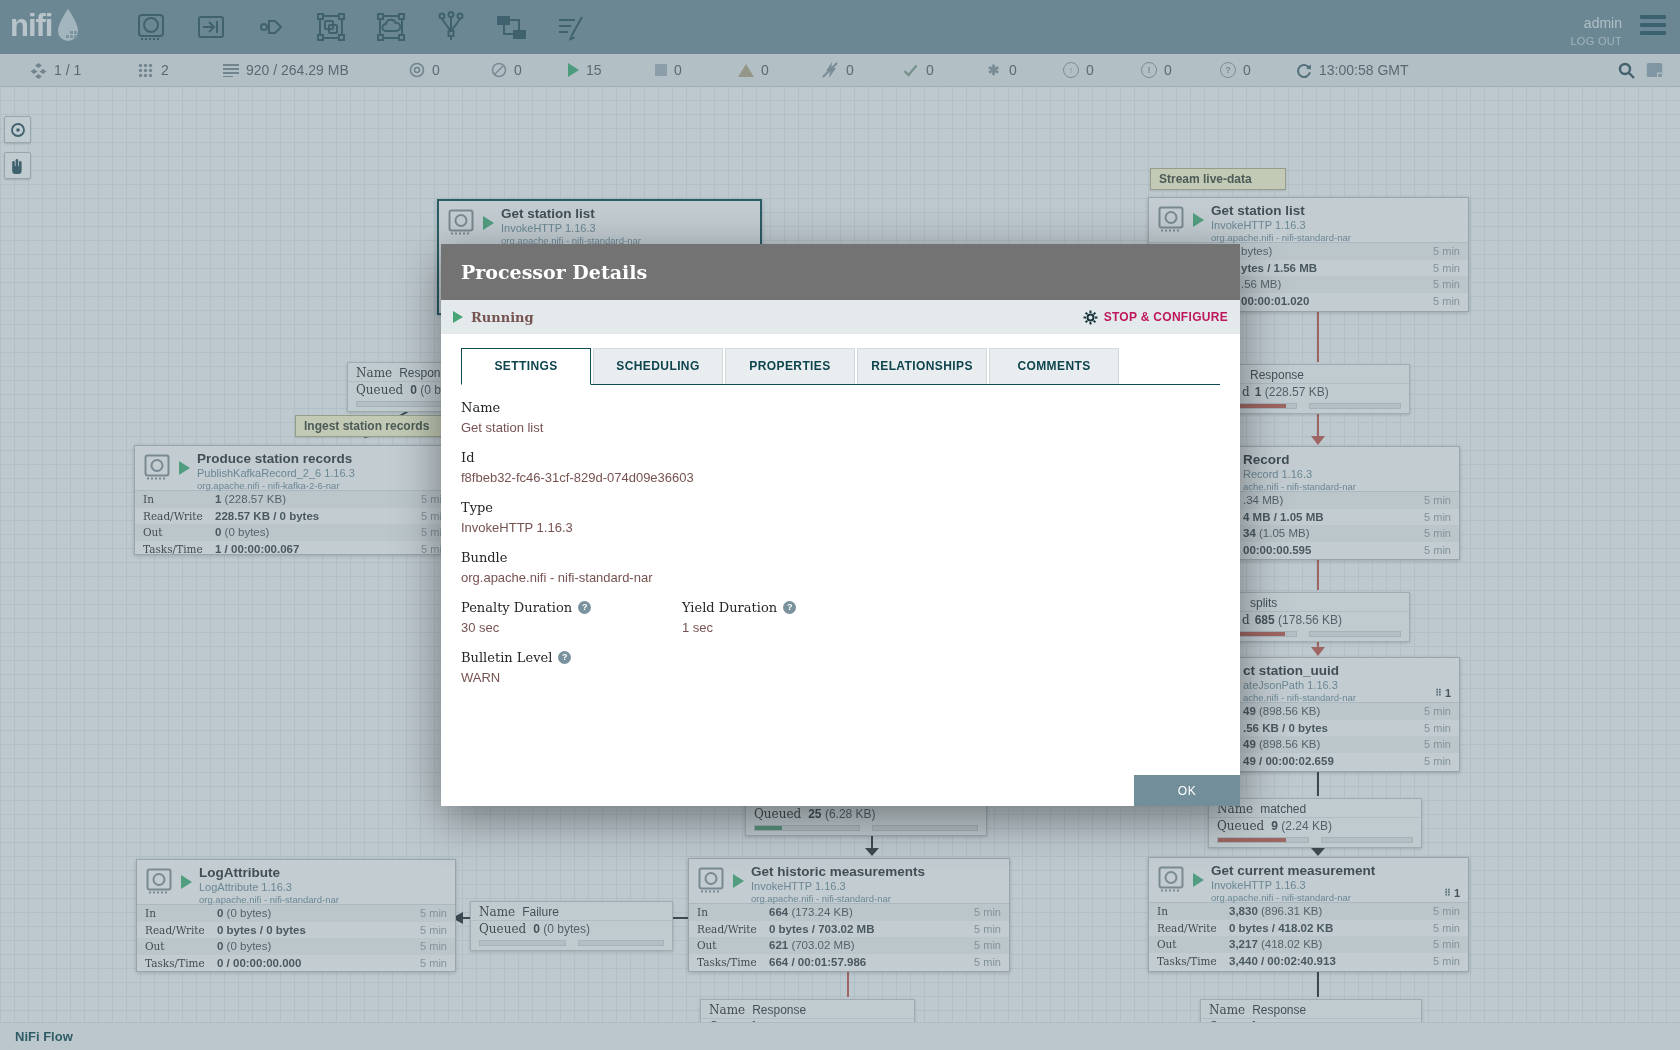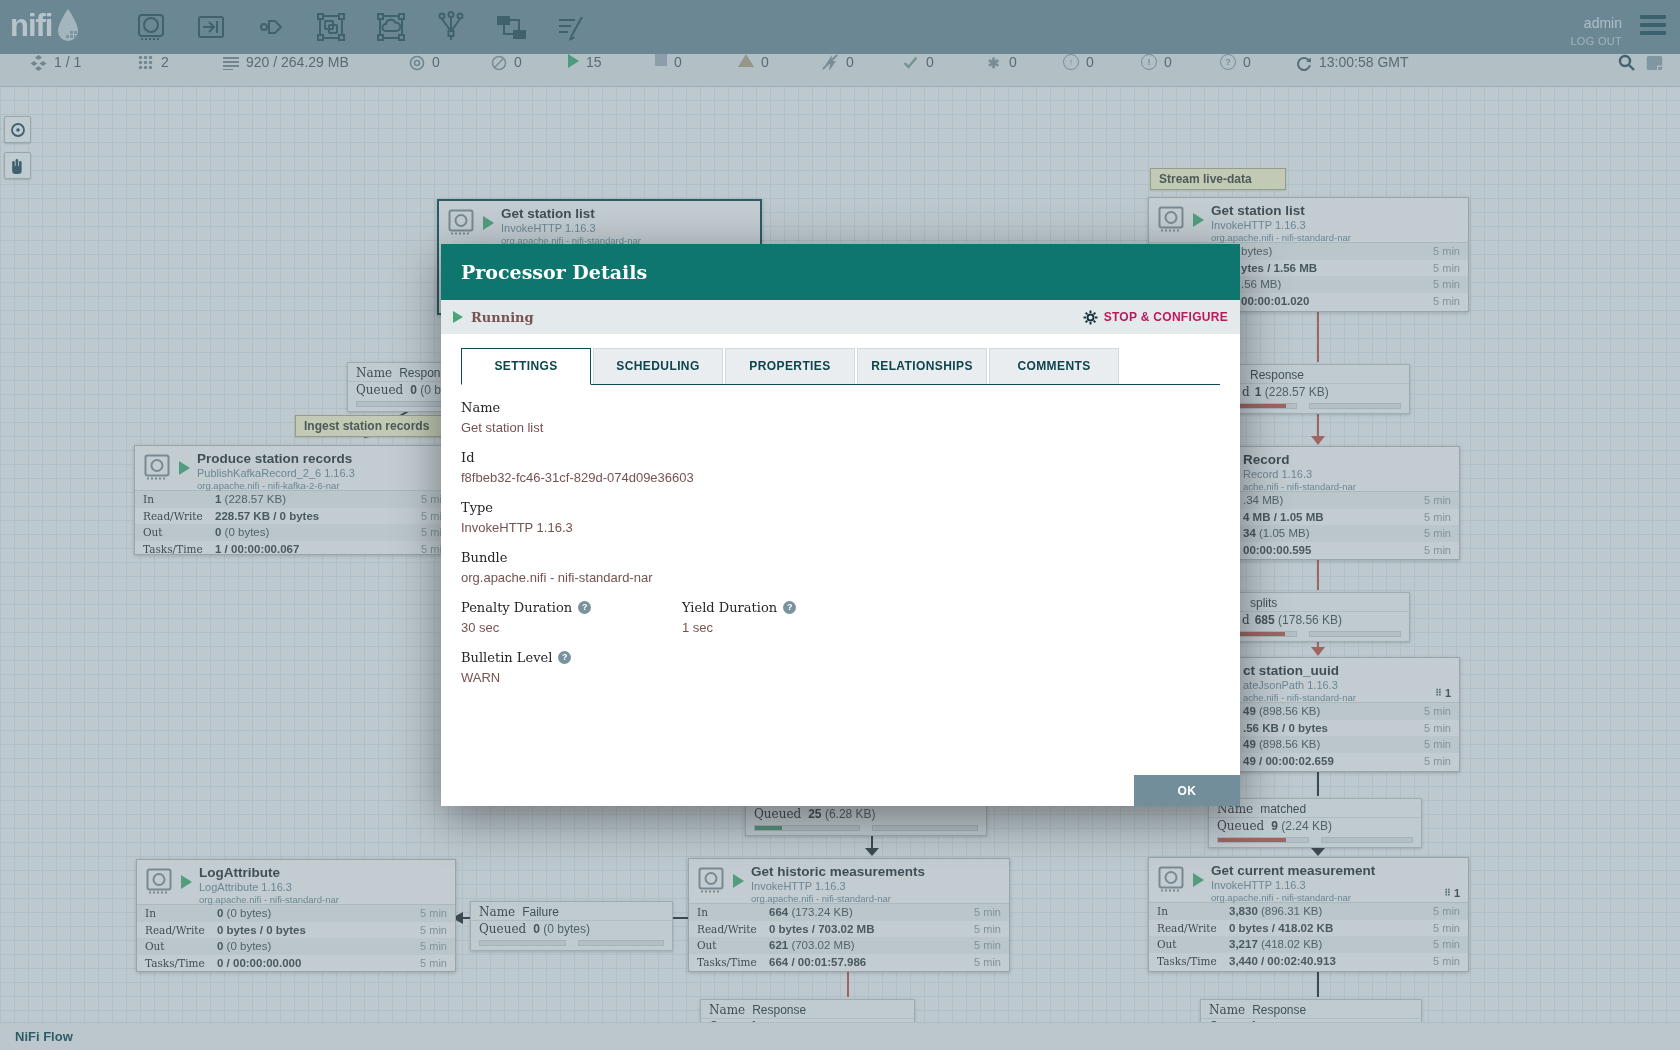--- a/index.html
+++ b/index.html
@@ -15,21 +15,21 @@
   .toolbar{position:absolute;left:134px;top:10px;display:flex;}
   .tb-icon{width:34px;height:34px;margin-right:26px;display:flex;align-items:center;justify-content:center;}
   .tb-icon svg{stroke:#2b535e;fill:none;stroke-width:2px;}
   .user-area{position:absolute;right:58px;top:7px;text-align:right;margin-top:8px;}
   .user-name{font-size:14px;color:#dfe7ea;}
   .logout{font-size:11px;color:#c9d6db;margin-top:4px;letter-spacing:.3px;cursor:pointer;}
   .menu-btn{position:absolute;right:14px;top:15px;width:26px;cursor:pointer;}
   .menu-btn div{height:4px;background:#24505e;margin-bottom:4px;border-radius:1px;}
   
   .status-bar{position:absolute;left:0;top:54px;width:1680px;height:32px;background:#e4e9eb;border-bottom:1px solid #c3cdd1;z-index:1;}
-  .sb-item{position:absolute;top:0;height:32px;display:flex;align-items:flex-start;gap:7px;}
+  .sb-item{position:absolute;top:0;height:32px;display:flex;align-items:center;gap:7px;}
   .sb-val{font-size:14px;color:#556065;font-weight:500;white-space:nowrap;}
   .sb-ico{display:flex;align-items:center;justify-content:center;width:17px;height:17px;font-size:15px;color:#7c8b92;}
   .tri-run{width:0;height:0;border-left:11px solid #3fae74;border-top:7px solid transparent;border-bottom:7px solid transparent;}
   .sq-stop{width:12px;height:12px;background:#a5b4bd;}
   .circ{width:14px;height:14px;border:1.6px solid #8a989f;border-radius:50%;font-size:9px;line-height:14px;text-align:center;color:#8a989f;font-weight:700;}
   .warn-tri{width:0;height:0;border-left:8px solid transparent;border-right:8px solid transparent;border-bottom:13px solid #b3a687;position:relative;}
   .slashed{position:relative;}
   .slashed:after{content:"";position:absolute;left:-2px;top:7px;width:20px;height:2px;background:#8a989f;transform:rotate(-45deg);}
   
   .canvas{position:absolute;left:0;top:86px;width:1680px;height:936px;overflow:hidden;
@@ -74,42 +74,42 @@
   
   .cv-btn{position:absolute;width:25px;height:25px;background:#fcfdfd;border:1px solid #b8bfc2;border-radius:2px;
     display:flex;align-items:center;justify-content:center;box-shadow:0 1px 2px rgba(0,0,0,.2);z-index:2;cursor:pointer;}
   
   .crumb-bar{position:absolute;left:0;top:1022px;width:1680px;height:28px;background:#f2f5f6;border-top:1px solid #dde3e5;z-index:2;}
   .crumb{position:absolute;left:15px;top:6px;font-size:13px;font-weight:700;color:#0f4a52;}
   
   .backdrop{position:absolute;left:0;top:0;width:1680px;height:1050px;background:rgba(96,124,138,.38);z-index:40;}
   .modal{position:absolute;left:441px;top:244px;width:799px;height:562px;background:#ffffff;z-index:100;
     box-shadow:0 12px 44px rgba(0,0,0,.42);display:flex;flex-direction:column;}
-  .modal-header{height:56px;background:#0f766e;color:#fff;font-family:"DejaVu Serif",serif;font-size:19px;
+  .modal-header{height:56px;background:#737373;color:#fff;font-family:"DejaVu Serif",serif;font-size:19px;
     font-weight:700;line-height:56px;padding-left:20px;flex:none;}
   .modal-status{height:34px;background:#e4e9ec;display:flex;align-items:center;padding:0 12px;flex:none;}
   .ms-tri{width:0;height:0;border-left:10px solid #49a578;border-top:6px solid transparent;border-bottom:6px solid transparent;margin-right:8px;}
   .ms-text{font-family:"DejaVu Serif",serif;font-size:13px;font-weight:700;color:#775351;}
   .ms-action{margin-left:auto;display:flex;align-items:center;gap:6px;cursor:pointer;}
   .ms-action span{font-size:12px;font-weight:700;color:#be185d;letter-spacing:.3px;}
   .modal-body{flex:1;position:relative;padding:14px 20px 0;}
   .tabs{display:flex;border-bottom:1px solid #0f4a52;}
   .tab{min-width:104px;padding:0 12px;height:35px;line-height:35px;text-align:center;font-size:12px;font-weight:700;
     color:#0e444d;background:#e9edef;border:1px solid #d3dadd;border-bottom:none;margin-right:2px;letter-spacing:.4px;cursor:pointer;}
   .tab.active{background:#fff;border:1px solid #0f4a52;border-bottom:1px solid #fff;margin-bottom:-1px;}
   .fields{padding-top:15px;}
   .fgroup{margin-bottom:15px;}
   .flabel{font-family:"DejaVu Serif",serif;font-size:13px;color:#262626;display:flex;align-items:center;gap:6px;margin-bottom:5px;}
   .fvalue{font-size:13px;color:#775351;}
   .frow{display:flex;}
   .fcol{width:221px;}
   .help{width:13px;height:13px;border-radius:50%;background:#7a929d;color:#fff;font-size:9px;line-height:13px;
     text-align:center;font-weight:700;font-family:"Liberation Sans",sans-serif;cursor:pointer;}
   .ok-btn{position:absolute;right:0;bottom:0;width:106px;height:31px;background:#728e9b;color:#fff;font-size:12px;
-    font-weight:700;display:flex;align-items:center;justify-content:center;letter-spacing:.5px;cursor:pointer;}
+    font-weight:400;display:flex;align-items:center;justify-content:center;letter-spacing:.5px;cursor:pointer;}
 </style>
 </head>
 <body>
 
 <div class="app-header">
   <div class="logo">
     <span class="logo-text">nifi</span>
     <svg width="30" height="38" viewBox="0 0 30 38">
       <path d="M15 2 C15 2 5 16 5 24 a10 10 0 0 0 20 0 C25 16 15 2 15 2 Z" fill="rgba(225,235,238,.8)"></path>
       <g fill="#8fa5ad">

